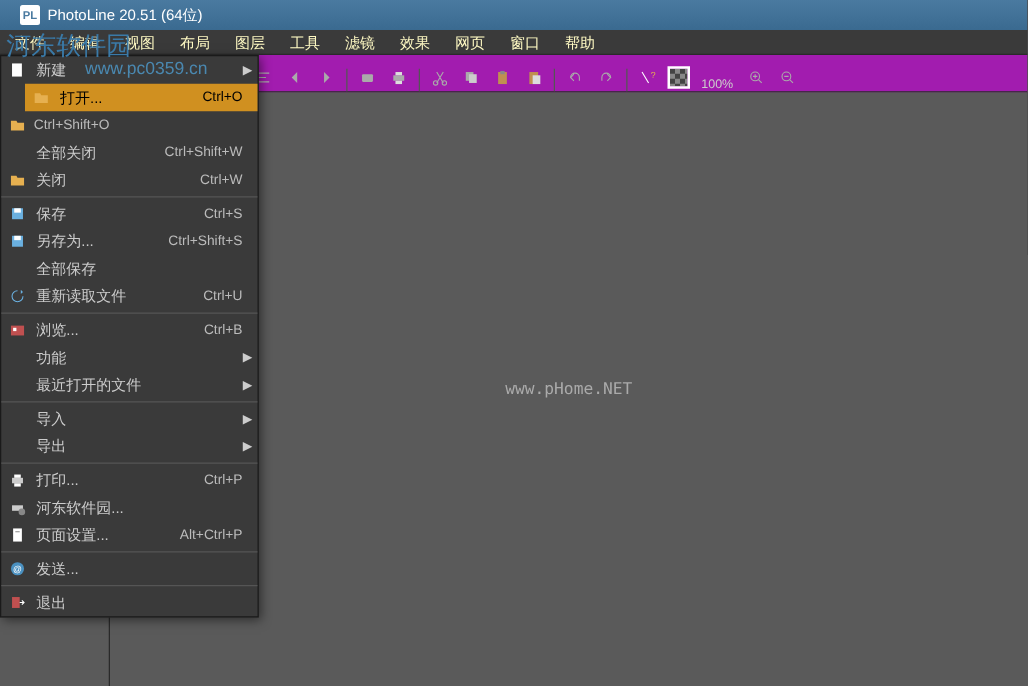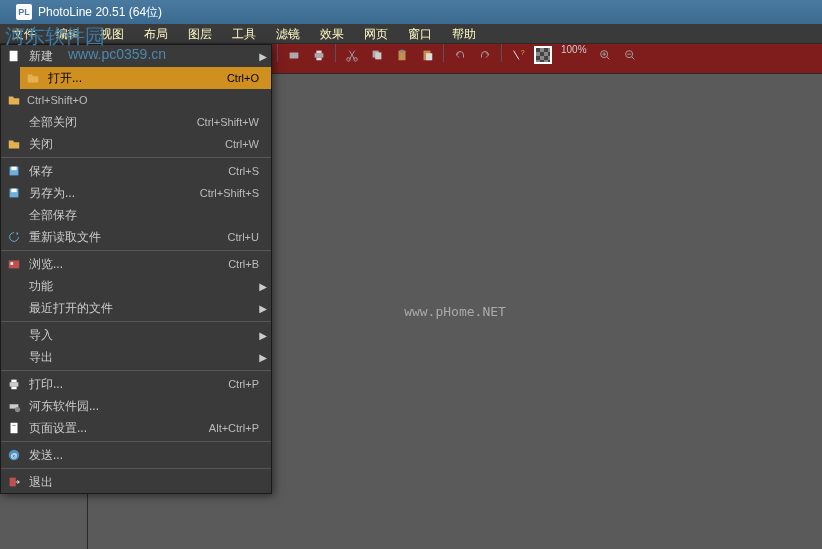--- a/index.html
+++ b/index.html
@@ -4,29 +4,29 @@
 <style>
 * { margin: 0; padding: 0; box-sizing: border-box; font-family: "Microsoft YaHei", sans-serif; }
 body { width: 822px; height: 549px; background: #3a3a3a; overflow: hidden; position: relative; }
 .titlebar { height: 24px; background: linear-gradient(#4a7aa0, #3a6a90); display: flex; align-items: center; padding: 0 16px; color: #fff; font-size: 12px; }
 .titlebar-icon { width: 16px; height: 16px; background: #fff; color: #4a7aa0; font-size: 9px; font-weight: bold; display: flex; align-items: center; justify-content: center; border-radius: 2px; margin-right: 6px; }
 .menubar { height: 20px; background: #3a3a3a; display: flex; align-items: flex-start; padding: 0 2px; color: #fef9c3; font-size: 12px; border-bottom: 1px solid #2a2a2a; }
 .menu-item { padding: 2px 10px; cursor: pointer; }
 .main { display: flex; height: calc(100% - 44px); }
 .left-panel { width: 88px; background: #5a5a5a; border-right: 1px solid #2a2a2a; }
 .canvas-area { flex: 1; background: #5a5a5a; position: relative; }
-.toolbar { height: 30px; background: #7f1d1d; border-bottom: 1px solid #2a2a2a; display: flex; align-items: flex-start; padding: 0 4px; gap: 3px; }
+.toolbar { height: 30px; background: #a21caf; border-bottom: 1px solid #2a2a2a; display: flex; align-items: flex-end; padding: 0 4px; gap: 3px; }
 .tool-btn { width: 22px; height: 22px; display: flex; align-items: center; justify-content: center; cursor: pointer; color: #ccc; border-radius: 2px; }
 .tool-sep { width: 1px; height: 18px; background: #555; margin: 0 2px; }
 .zoom-label { color: #ccc; font-size: 10px; padding: 0 4px; }
 .canvas-content { position: absolute; top: 30px; left: 0; right: 0; bottom: 0; background: #5a5a5a; display: flex; align-items: center; justify-content: center; }
 .watermark-center { color: #aaa; font-size: 13px; font-family: monospace; }
 .watermark-top { position: absolute; top: 23px; left: 5px; color: #3a7aa8; font-size: 20px; font-weight: normal; z-index: 100; pointer-events: none; }
 .wm-url { position: absolute; top: 46px; left: 68px; color: #4a88b0; font-size: 14px; font-family: Liberation Sans, sans-serif; z-index: 101; pointer-events: none; }
-.dropdown { position: absolute; top: 44px; left: 0; width: 272px; background: #3a3a3a; border: 1px solid #1a1a1a; box-shadow: 2px 2px 8px rgba(0,0,0,0.5); z-index: 50; color: #ccc; font-size: 12px; }
+.dropdown { position: absolute; top: 44px; left: 0; width: 207px; background: #3a3a3a; border: 1px solid #1a1a1a; box-shadow: 2px 2px 8px rgba(0,0,0,0.5); z-index: 50; color: #ccc; font-size: 12px; }
 .dd-row { display: flex; align-items: center; height: 22px; cursor: pointer; }
 .dd-row.highlighted { background: #d09020; color: #000; margin-left: 19px; }
 .dd-icon { width: 26px; display: flex; align-items: center; justify-content: center; font-size: 11px; }
 .dd-label { flex: 1; padding-left: 2px; }
 .dd-arrow { width: 16px; text-align: center; font-size: 10px; }
 .dd-shortcut { padding-right: 12px; color: #bbb; font-size: 11px; }
 .dd-row.highlighted .dd-shortcut { color: #000; }
 .dd-sep { height: 1px; background: #555; margin: 2px 0; }
 svg { width: 14px; height: 14px; }
 .transparency-btn { background: repeating-conic-gradient(#888 0% 25%, #444 0% 50%) 0 0/8px 8px; border: 2px solid #fff; width: 18px; height: 18px; }

